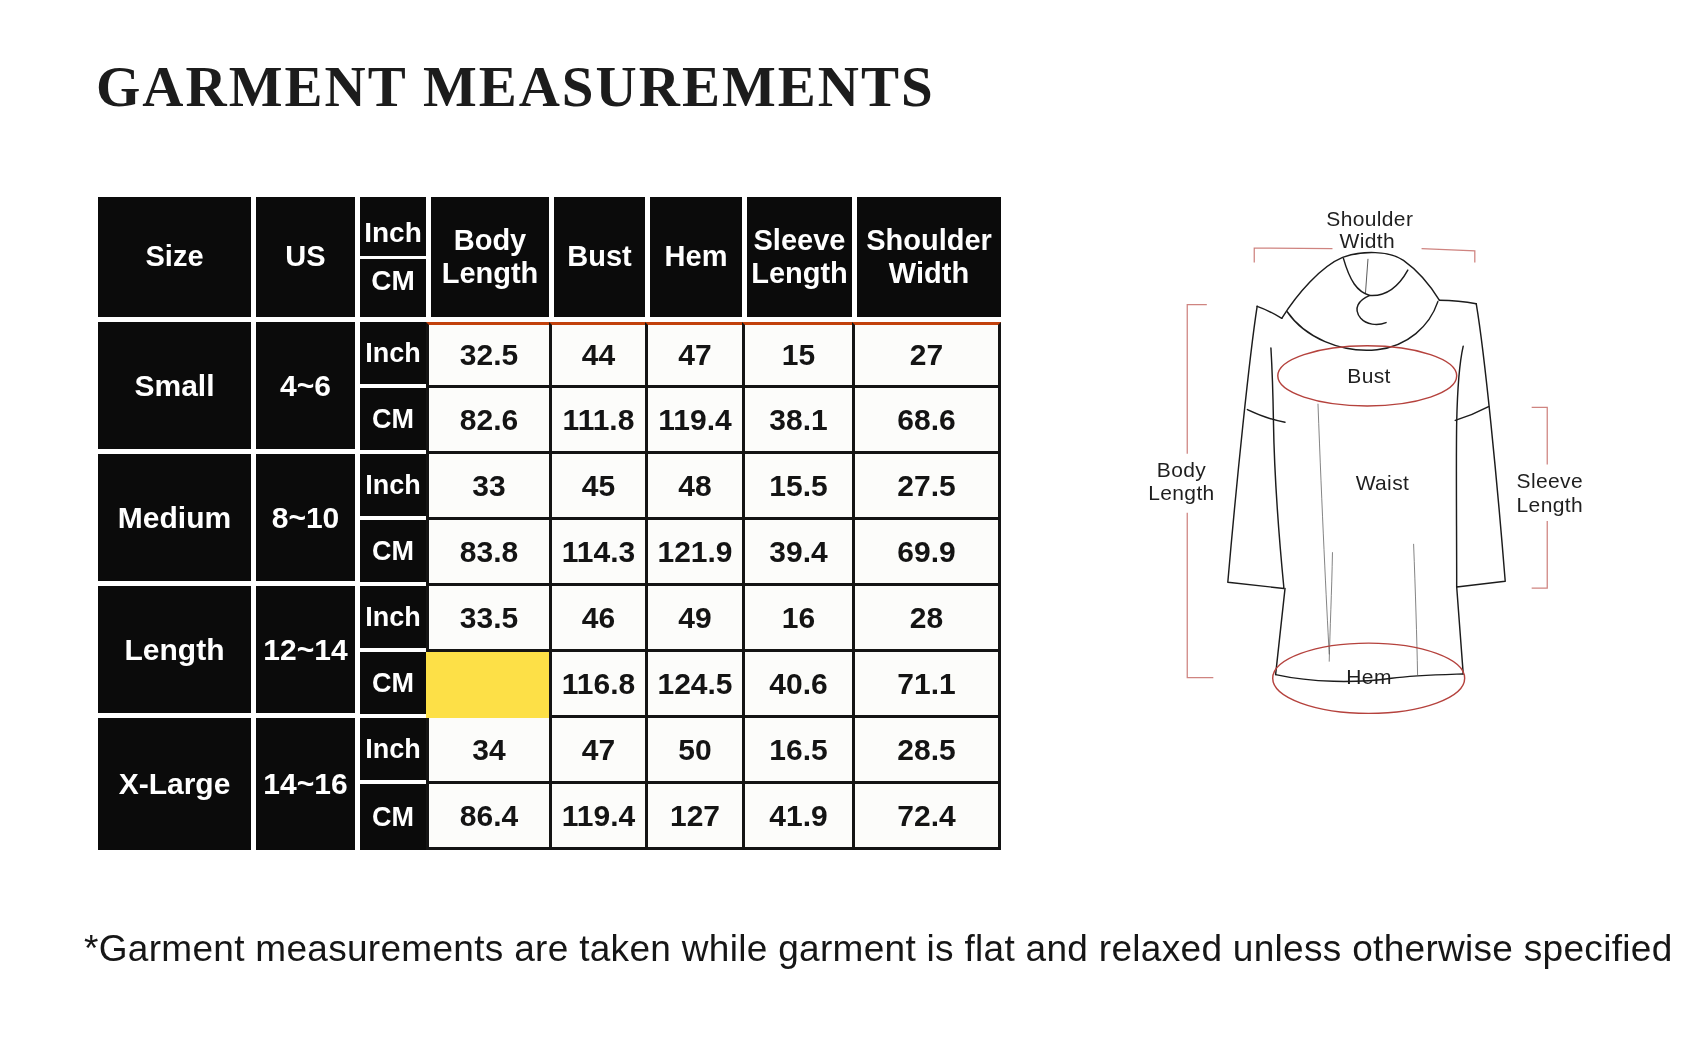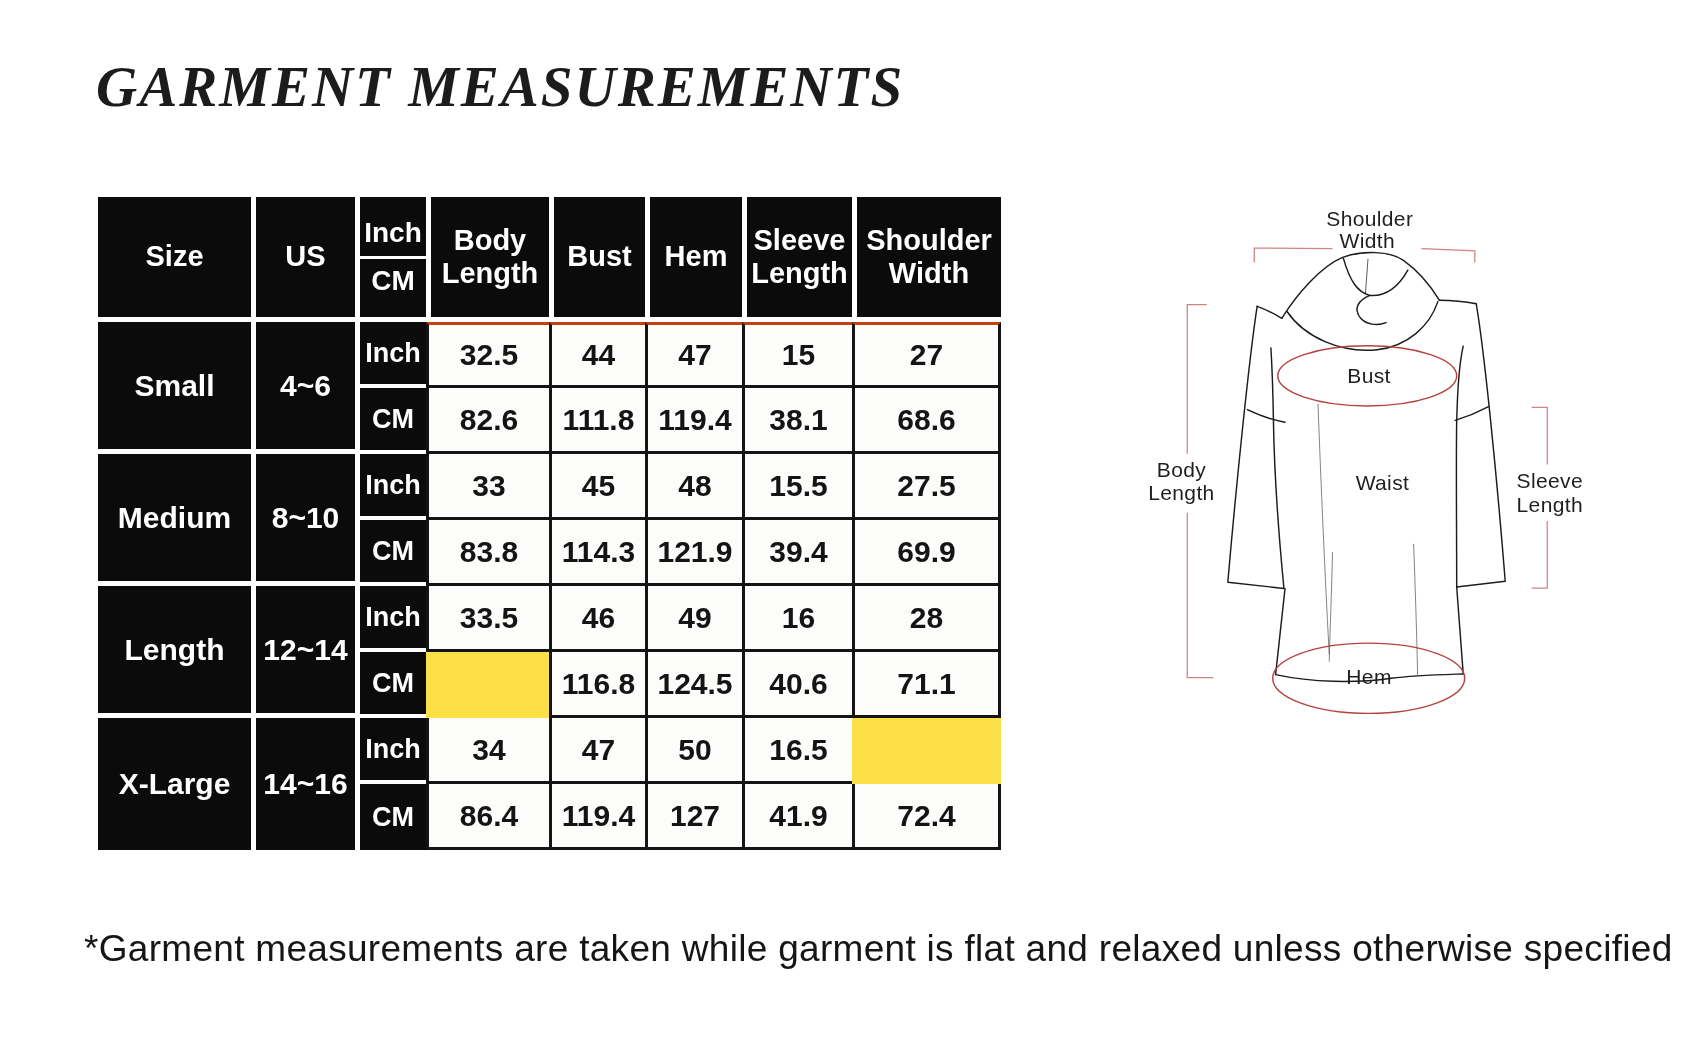--- a/index.html
+++ b/index.html
@@ -1,21 +1,21 @@
 <!DOCTYPE html>
 <html><head>
 <meta charset="utf-8">
 <style>
   html,body{margin:0;padding:0;background:#ffffff;}
   #page{position:relative;width:1700px;height:1050px;background:#ffffff;overflow:hidden;
         font-family:"Liberation Sans",sans-serif;}
 
   
   #title{position:absolute;left:96px;top:54px;font-family:"Liberation Serif",serif;
-         font-style:italic;font-weight:700;font-size:57px;letter-spacing:2px;color:#1c1c1c;
+         font-weight:700;font-size:57px;letter-spacing:2px;color:#1c1c1c;
          white-space:nowrap;}
 
   
   #sizetable{position:absolute;left:98px;top:197px;display:grid;
              grid-template-columns:153px 104px 71px 123px 96px 97px 110px 149px;
              grid-template-rows:125px repeat(8,66px);background:#fde047;}
   .hc{background:#0b0b0b;color:#ffffff;display:flex;align-items:center;justify-content:center;
       text-align:center;font-weight:700;font-size:29px;line-height:1.15;border-bottom:5px solid #fff;}
   .wl{border-left:5px solid #ffffff;}
   .unithead{flex-direction:column;padding:14px 0;}
@@ -105,20 +105,21 @@
     <div class="d" style="grid-area:7/7">40.6</div>
     <div class="d rt" style="grid-area:7/8">71.1</div>
 
     <div class="sz last" style="grid-area:8/1/span 2">X-Large</div>
     <div class="sz wl last" style="grid-area:8/2/span 2">14~16</div>
     <div class="unit" style="grid-area:8/3">Inch</div>
     <div class="d" style="grid-area:8/4">34</div>
     <div class="d" style="grid-area:8/5">47</div>
     <div class="d" style="grid-area:8/6">50</div>
     <div class="d" style="grid-area:8/7">16.5</div>
+    <div class="d rt" style="grid-area:8/8">28.5</div>
     <div class="unit last" style="grid-area:9/3">CM</div>
     <div class="d" style="grid-area:9/4">86.4</div>
     <div class="d" style="grid-area:9/5">119.4</div>
     <div class="d" style="grid-area:9/6">127</div>
     <div class="d" style="grid-area:9/7">41.9</div>
     <div class="d rt" style="grid-area:9/8">72.4</div>
   </div>
 
   <svg id="diagram" viewBox="0 0 1546 1850" xmlns="http://www.w3.org/2000/svg">
 

